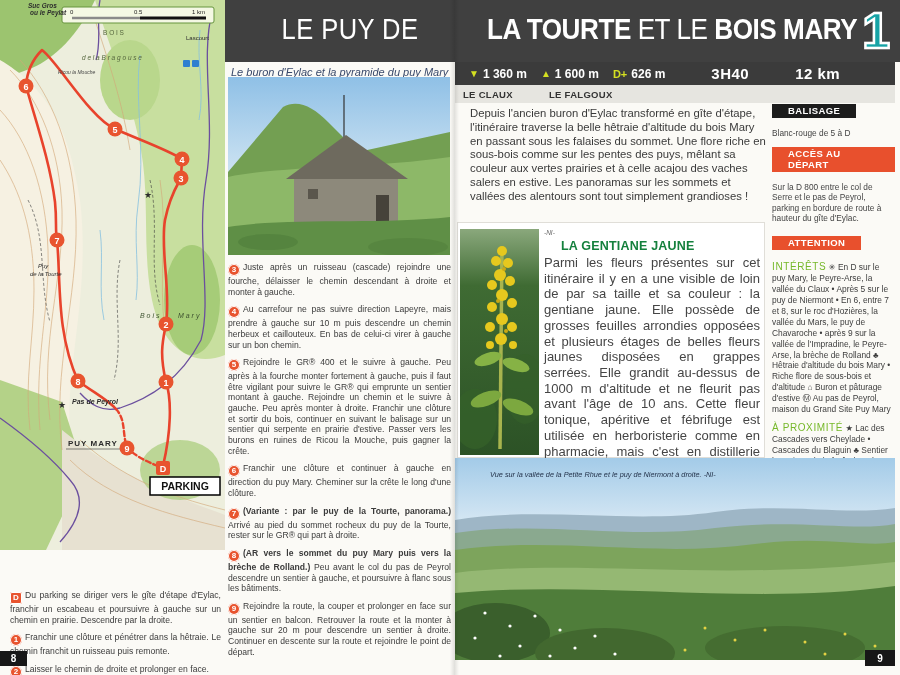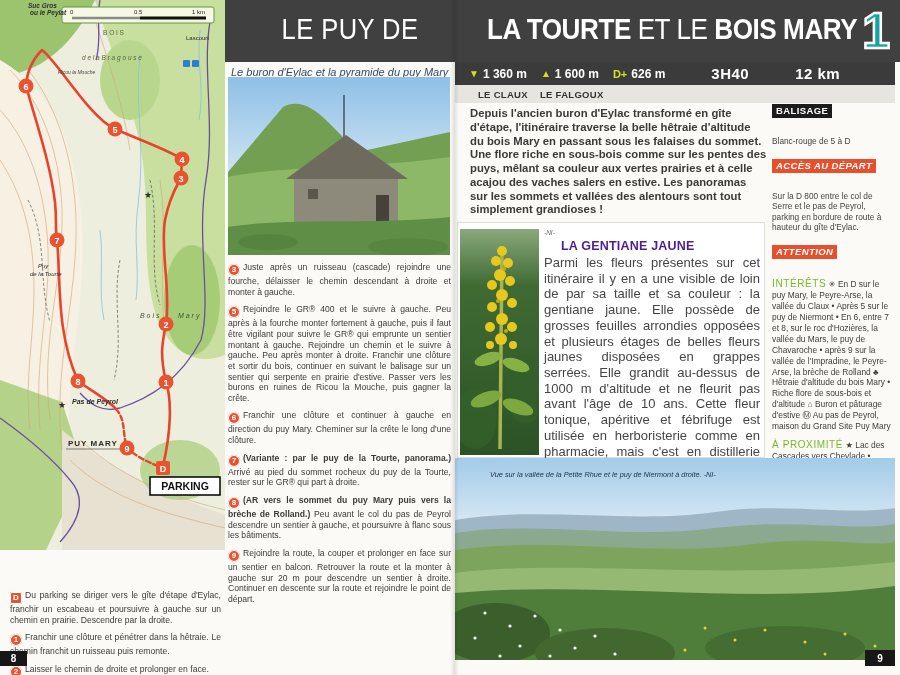--- a/index.html
+++ b/index.html
@@ -19,21 +19,21 @@
   .route-number{position:absolute;right:10px;top:2px;font-size:50px;font-weight:bold;color:#17a3a6;
         -webkit-text-stroke:2.5px #ffffff;text-stroke:2.5px #ffffff;}
 
   
   .stats-bar{position:absolute;left:455px;top:62px;width:440px;height:23px;background:#3b3b3b;color:#fff;
         display:flex;align-items:center;font-weight:bold;font-size:12px;}
   .stats-bar .tri{color:#d4e021;margin:0 4px 0 14px;font-size:10px;}
   .stats-bar .dp{color:#d4e021;margin:0 4px 0 14px;font-size:11px;font-weight:bold;}
   .stats-bar .big{font-size:15px;margin-left:46px;letter-spacing:.5px;}
   .towns-bar{position:absolute;left:455px;top:85px;width:440px;height:18px;background:#e6e5e0;
-        display:flex;align-items:center;gap:12px;padding-left:23px;box-sizing:border-box;
+        display:flex;align-items:center;gap:36px;padding-left:8px;box-sizing:border-box;
         font-size:9.5px;font-weight:bold;color:#333;letter-spacing:.3px;}
 
   
   .mid-caption{position:absolute;left:231px;top:66px;width:220px;font-size:11px;font-style:italic;color:#39496b;}
   .mid-photo{position:absolute;left:228px;top:77px;width:222px;height:178px;}
   .mid-steps{position:absolute;left:228px;top:262px;width:223px;}
 
   
   .step{position:relative;margin-bottom:7px;font-size:8.6px;line-height:1.24;color:#3b3b3b;text-align:justify;}
   .stepnum{display:inline-flex;justify-content:center;align-items:center;width:12px;height:12px;border-radius:50%;
@@ -44,36 +44,36 @@
 
   
   .map-wrap{position:absolute;left:0;top:0;width:225px;height:550px;}
   .left-steps{position:absolute;left:10px;top:590px;width:211px;}
   .page-tab{position:absolute;background:#171717;color:#fff;font-weight:bold;font-size:10px;
         display:flex;align-items:center;justify-content:center;z-index:50;}
   .tab-left{left:0;bottom:9px;width:27px;height:15px;}
   .tab-right{right:5px;bottom:9px;width:30px;height:16px;}
 
   
-  .intro{position:absolute;left:470px;top:107px;width:297px;font-size:11.3px;font-weight:bold;color:#3a3a3a;
+  .intro{position:absolute;left:470px;top:107px;width:297px;font-size:11.3px;font-weight:normal;color:#3a3a3a;
         line-height:1.22;text-align:left;}
   .gentiane-box{position:absolute;left:457px;top:222px;width:308px;height:236px;border:1px solid #e0ded8;
         box-sizing:border-box;background:#fff;}
   .gentiane-photo{position:absolute;left:2px;top:6px;width:79px;height:226px;}
   .gentiane-ni{position:absolute;left:86px;top:6px;font-size:6.5px;font-style:italic;color:#666;}
-  .gentiane-head{position:absolute;left:86px;top:16px;font-size:12.5px;font-weight:bold;color:#4c1d95;
+  .gentiane-head{position:absolute;left:86px;top:16px;font-size:12.5px;font-weight:bold;color:#15803d;
         letter-spacing:.2px;padding-left:17px;}
   .gentiane-text{position:absolute;left:86px;top:32px;width:216px;font-size:13px;line-height:1.21;color:#454545;
         text-align:justify;}
 
   .sidebar{position:absolute;left:772px;top:100px;width:123px;}
-  .sb-header{display:inline-block;padding:1px 4px 2px;color:#fff;font-weight:bold;font-size:9.5px;
-        letter-spacing:.4px;margin-bottom:18px;}
+  .sb-header{display:inline-block;padding:1px 16px 2px;color:#fff;font-weight:bold;font-size:9.5px;
+        letter-spacing:.4px;margin-bottom:10px;}
   .sb-header.black{background:#1c1c1c;}
-  .sb-header.red{background:#e8502d;font-style:italic;}
+  .sb-header.red{background:#e8502d;}
   .sb-text{font-size:8.3px;line-height:1.28;color:#444;margin-bottom:8px;}
   .sb-green{color:#76b82a;font-weight:normal;font-size:10px;letter-spacing:.6px;}
   .sb-body{font-size:8.4px;line-height:1.3;color:#3d3d3d;margin-bottom:6px;font-style:normal;}
 
   .landscape-photo{position:absolute;left:455px;top:458px;width:440px;height:202px;}
   .landscape-caption{position:absolute;left:490px;top:470px;font-size:7.3px;font-style:italic;color:#23324a;z-index:5;}
 
   svg text{font-family:"Liberation Sans",sans-serif;}
 </style>
 </head>
@@ -265,20 +265,23 @@
       <rect x="80" y="112" width="10" height="10" fill="#5a564c"></rect>
       <path d="M0,150 C60,140 150,148 222,140 L222,178 L0,178 Z" fill="#5f8f46"></path>
       <ellipse cx="40" cy="165" rx="30" ry="8" fill="#4f7d3a" opacity=".6"></ellipse>
       <ellipse cx="180" cy="170" rx="40" ry="9" fill="#4f7d3a" opacity=".5"></ellipse>
     </svg>
   </div>
 
   <div class="mid-steps">
     <div class="step">
       <span class="stepnum">3</span><span class="steplead"></span><span>Juste après un ruisseau (cascade) rejoindre une fourche, délaisser le chemin descendant à droite et monter à gauche.</span>
+    </div>
+    <div class="step">
+      <span class="stepnum">4</span><span class="steplead"></span><span>Au carrefour ne pas suivre direction Lapeyre, mais prendre à gauche sur 10 m puis descendre un chemin herbeux et caillouteux. En bas de celui-ci virer à gauche sur un bon chemin.</span>
     </div>
     <div class="step">
       <span class="stepnum">5</span><span class="steplead"></span><span>Rejoindre le GR® 400 et le suivre à gauche. Peu après à la fourche monter fortement à gauche, puis il faut être vigilant pour suivre le GR® qui emprunte un sentier montant à gauche. Rejoindre un chemin et le suivre à gauche. Peu après monter à droite. Franchir une clôture et sortir du bois, continuer en suivant le balisage sur un sentier qui serpente en prairie d'estive. Passer vers les burons en ruines de Ricou la Mouche, puis gagner la crête.</span>
     </div>
     <div class="step">
       <span class="stepnum">6</span><span class="steplead"></span><span>Franchir une clôture et continuer à gauche en direction du puy Mary. Cheminer sur la crête le long d'une clôture.</span>
     </div>
     <div class="step">
       <span class="stepnum">7</span><span class="steplead">(Variante : par le puy de la Tourte, panorama.)</span><span> Arrivé au pied du sommet rocheux du puy de la Tourte, rester sur le GR® qui part à droite.</span>
     </div>

